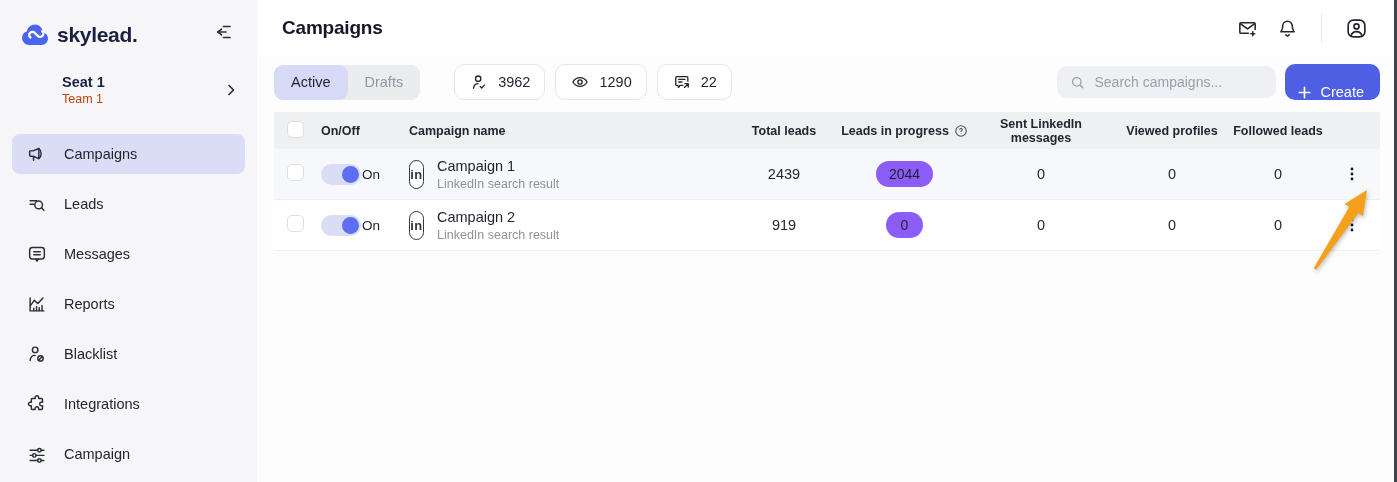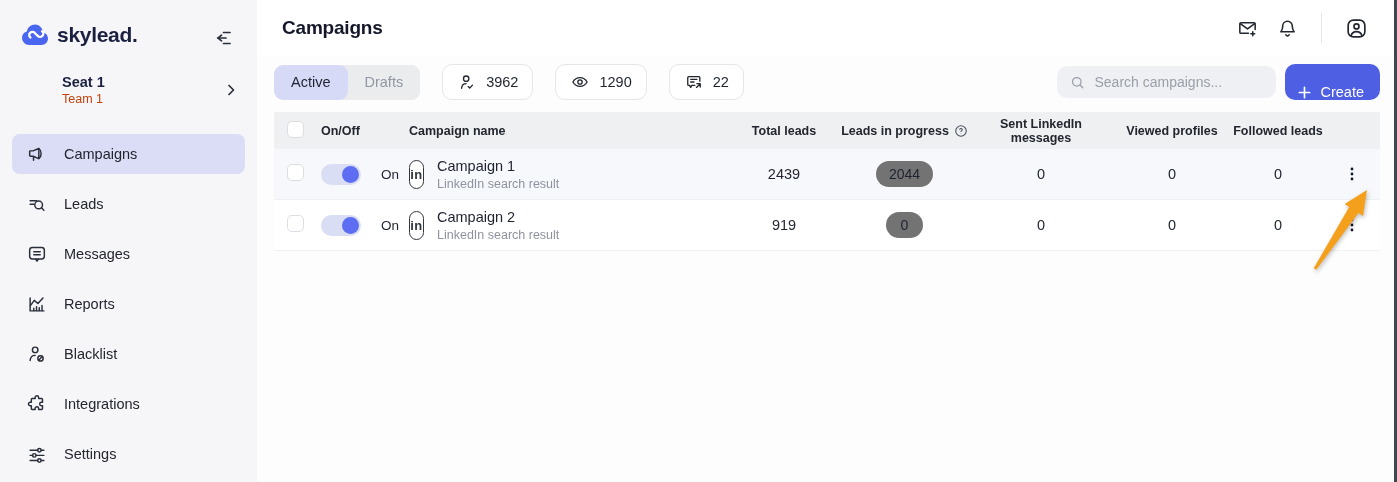--- a/index.html
+++ b/index.html
@@ -18,21 +18,21 @@
     overflow:hidden;
     background:#fff;
   }
   
   .sidebar {
     width:257px; min-width:257px; height:100%;
     background:#F6F6F8;
     padding:14px 0 0 0;
   }
   .logo-row {
-    display:flex; align-items:flex-end;
+    display:flex; align-items:flex-start;
     padding:6px 22px 0 20px;
   }
   .logo { display:flex; align-items:center; gap:7px; cursor:pointer; }
   .logo-mark { width:30px; height:30px; display:block; }
   .logo-text { font-size:21px; font-weight:700; color:#1B2040; letter-spacing:-0.3px; }
   .collapse-btn { margin-left:auto; color:#2A2E3A; display:flex; cursor:pointer; }
   .seat-row {
     display:flex; align-items:center;
     padding:24px 18px 0 62px;
   }
@@ -69,21 +69,21 @@
   }
   .tabs {
     display:flex; border-radius:9px; overflow:hidden; background:#EBECEE;
   }
   .tab {
     height:35px; display:flex; align-items:center;
     padding:0 17px; font-size:14.5px; color:#9298A3; cursor:pointer;
     background:#EBECEE;
   }
   .tab.selected { background:#D7DAF6; color:#1F2330; border-radius:9px; font-weight:500; }
-  .chips { display:flex; gap:22px; margin-left:22px; }
+  .chips { display:flex; gap:10px; margin-left:34px; }
   .chip {
     height:36px; display:flex; align-items:center; gap:9px;
     background:#fff; border:1px solid #E4E6EA; border-radius:10px;
     padding:0 14px; font-size:14.5px; color:#1F2330; cursor:pointer;
   }
   .chip .chip-icon { display:flex; color:#23262F; }
   .filter-right { margin-left:auto; display:flex; align-items:center; gap:9px; }
   .search-box {
     width:219px; height:26px;
     background:#EFF0F3; border-radius:10px;
@@ -117,21 +117,21 @@
     font-size:12.5px; font-weight:700; color:#23262E;
   }
   .trow { height:51px; background:#fff; border-bottom:1px solid #EFF0F3; }
   .trow.highlight { background:#F7F8FB; }
   .cell-center { text-align:center; justify-self:stretch; }
   .checkbox {
     width:17px; height:17px; border:1px solid #DCDEE3; border-radius:5px;
     background:#fff; margin-left:13px; cursor:pointer;
   }
   .col-onoff { padding-left:7px; }
-  .onoff-wrap { display:flex; align-items:center; gap:20px; padding-left:7px; }
+  .onoff-wrap { display:flex; align-items:center; gap:1px; padding-left:7px; }
   .toggle {
     width:40px; height:21px; border-radius:11px; background:#D9DEF5;
     position:relative; cursor:pointer;
   }
   .toggle .knob {
     position:absolute; right:2px; top:2px;
     width:17px; height:17px; border-radius:50%;
     background:#5D6EF3;
   }
   .toggle-label { font-size:13.5px; color:#1F2330; }
@@ -140,21 +140,21 @@
     width:15px; height:29px; border:1.6px solid #32363E; border-radius:8px;
     display:flex; align-items:center; justify-content:center;
     font-size:13px; font-weight:600; color:#32363E; letter-spacing:0.5px;
     background:#fff; flex:none;
   }
   .camp-name { font-size:14.5px; color:#1F2330; }
   .camp-sub { font-size:12.5px; color:#8E939E; margin-top:3px; }
   .num { font-size:14.5px; color:#1F2330; }
   .pill {
     display:inline-block; min-width:37px; padding:5px 13px;
-    background:#737373; border-radius:13px;
+    background:#8b5cf6; border-radius:13px;
     font-size:14px; color:#1F2330;
   }
   .th-progress { display:inline-flex; align-items:center; gap:5px; justify-content:center; width:100%; }
   .help-icon { display:inline-flex; color:#4A4E58; }
   .dots-btn {
     width:28px; height:28px; display:flex; align-items:center; justify-content:center;
     margin:0 auto; cursor:pointer; color:#16192C;
   }
   
   .pointer-arrow {
@@ -263,21 +263,21 @@
         <span class="nav-icon">
           <svg width="22" height="22" viewBox="0 0 24 24" fill="none" stroke="currentColor" stroke-width="1.6" stroke-linecap="round">
             <path d="M4.5 8h8.4M16.6 8h2.9"></path>
               <circle cx="14.6" cy="8" r="1.9"></circle>
             <path d="M4.5 13.5h2.9M11 13.5h8.5"></path>
               <circle cx="9" cy="13.5" r="1.9"></circle>
             <path d="M4.5 19h8.4M16.6 19h2.9"></path>
               <circle cx="14.6" cy="19" r="1.9"></circle>
           </svg>
         </span>
-        <span>Settings</span>
+        <span>Campaign</span>
       </div>
     </nav>
   </aside>
 
   <main class="main">
 
     <div class="topbar">
       <h1 class="page-title">Campaigns</h1>
       <div class="topbar-right">
         <span class="icon-btn">

